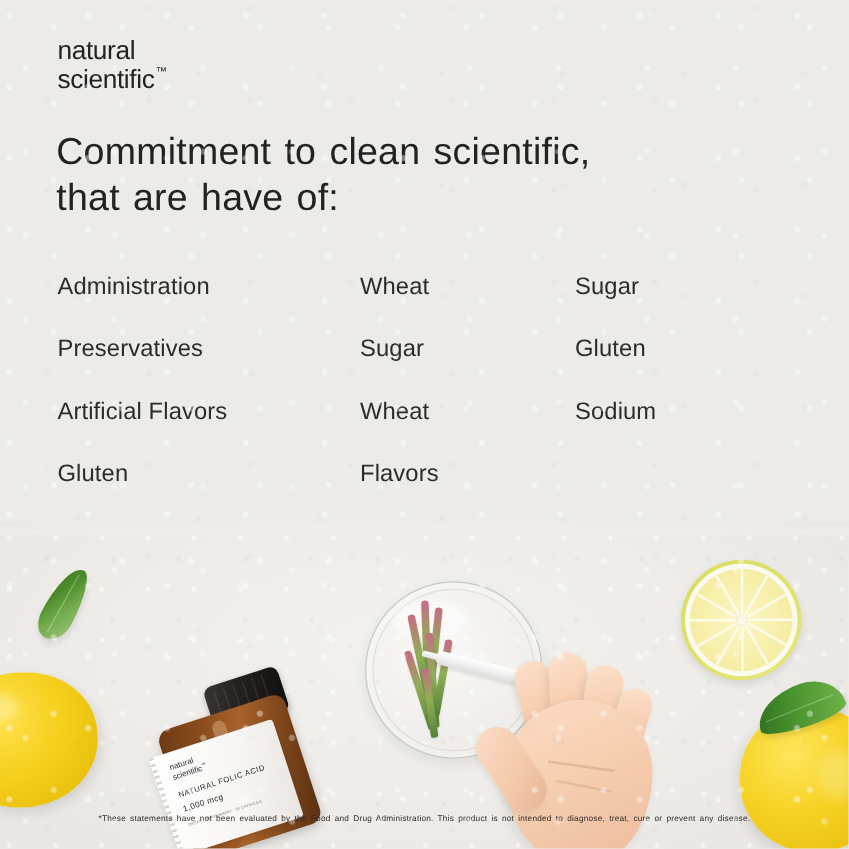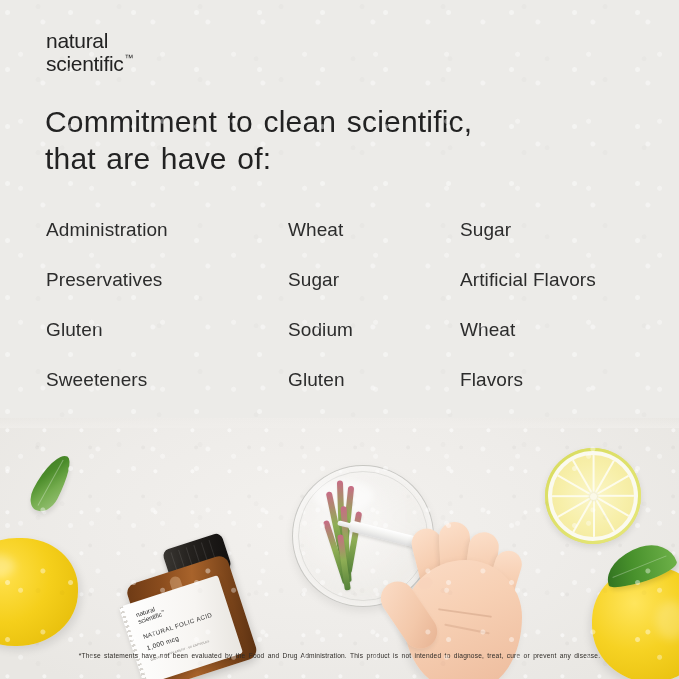--- a/index.html
+++ b/index.html
@@ -433,27 +433,26 @@
     <span>that are have of:</span>
   </div>
 
   <div class="freeof">
     <div class="cell">Administration</div>
     <div class="cell">Wheat</div>
     <div class="cell">Sugar</div>
 
     <div class="cell">Preservatives</div>
     <div class="cell">Sugar</div>
+    <div class="cell">Gluten</div>
+
     <div class="cell">Artificial Flavors</div>
-
-    <div class="cell">Gluten</div>
+    <div class="cell">Wheat</div>
     <div class="cell">Sodium</div>
-    <div class="cell">Wheat</div>
-
-    <div class="cell">Sweeteners</div>
+
     <div class="cell">Gluten</div>
     <div class="cell">Flavors</div>
   </div>
 
   <div class="disclaimer">*These statements have not been evaluated by the Food and Drug Administration. This product is not intended to diagnose, treat, cure or prevent any disease.</div>
 
   <div class="grain"></div>
 </div>
 
 </body></html>

